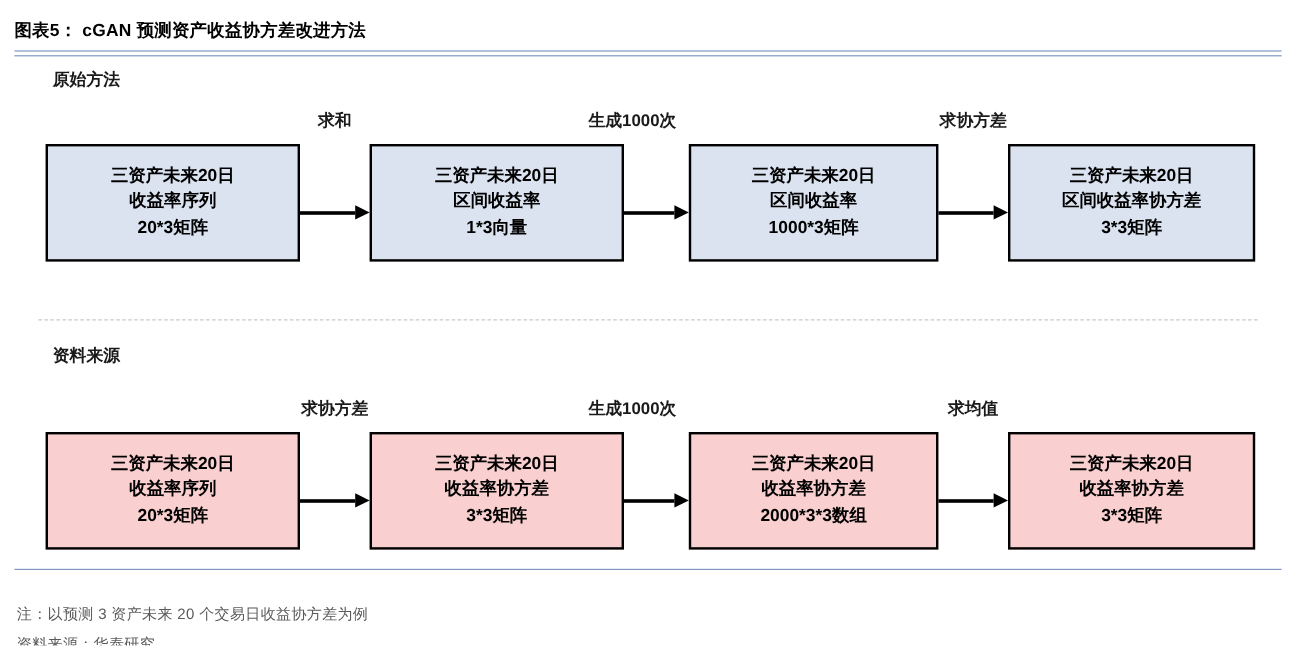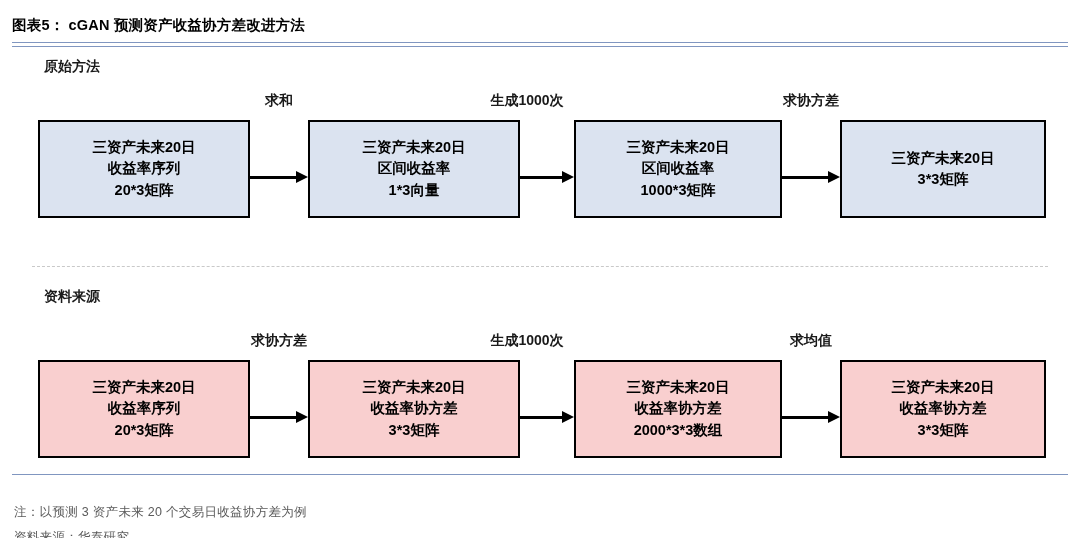--- a/index.html
+++ b/index.html
@@ -189,20 +189,21 @@
   <span class="ln">区间收益率</span>
   <span class="ln">1*3向量</span>
 </div>
 <div class="flow-box blue row1 col3">
   <span class="ln">三资产未来20日</span>
   <span class="ln">区间收益率</span>
   <span class="ln">1000*3矩阵</span>
 </div>
 <div class="flow-box blue row1 col4">
   <span class="ln">三资产未来20日</span>
+  <span class="ln">区间收益率协方差</span>
   <span class="ln">3*3矩阵</span>
 </div>
 
 <div class="arrow arrow-r1 arrow-a">
   <div class="shaft"></div>
   <div class="head"></div>
 </div>
 <div class="arrow arrow-r1 arrow-b">
   <div class="shaft"></div>
   <div class="head"></div>

